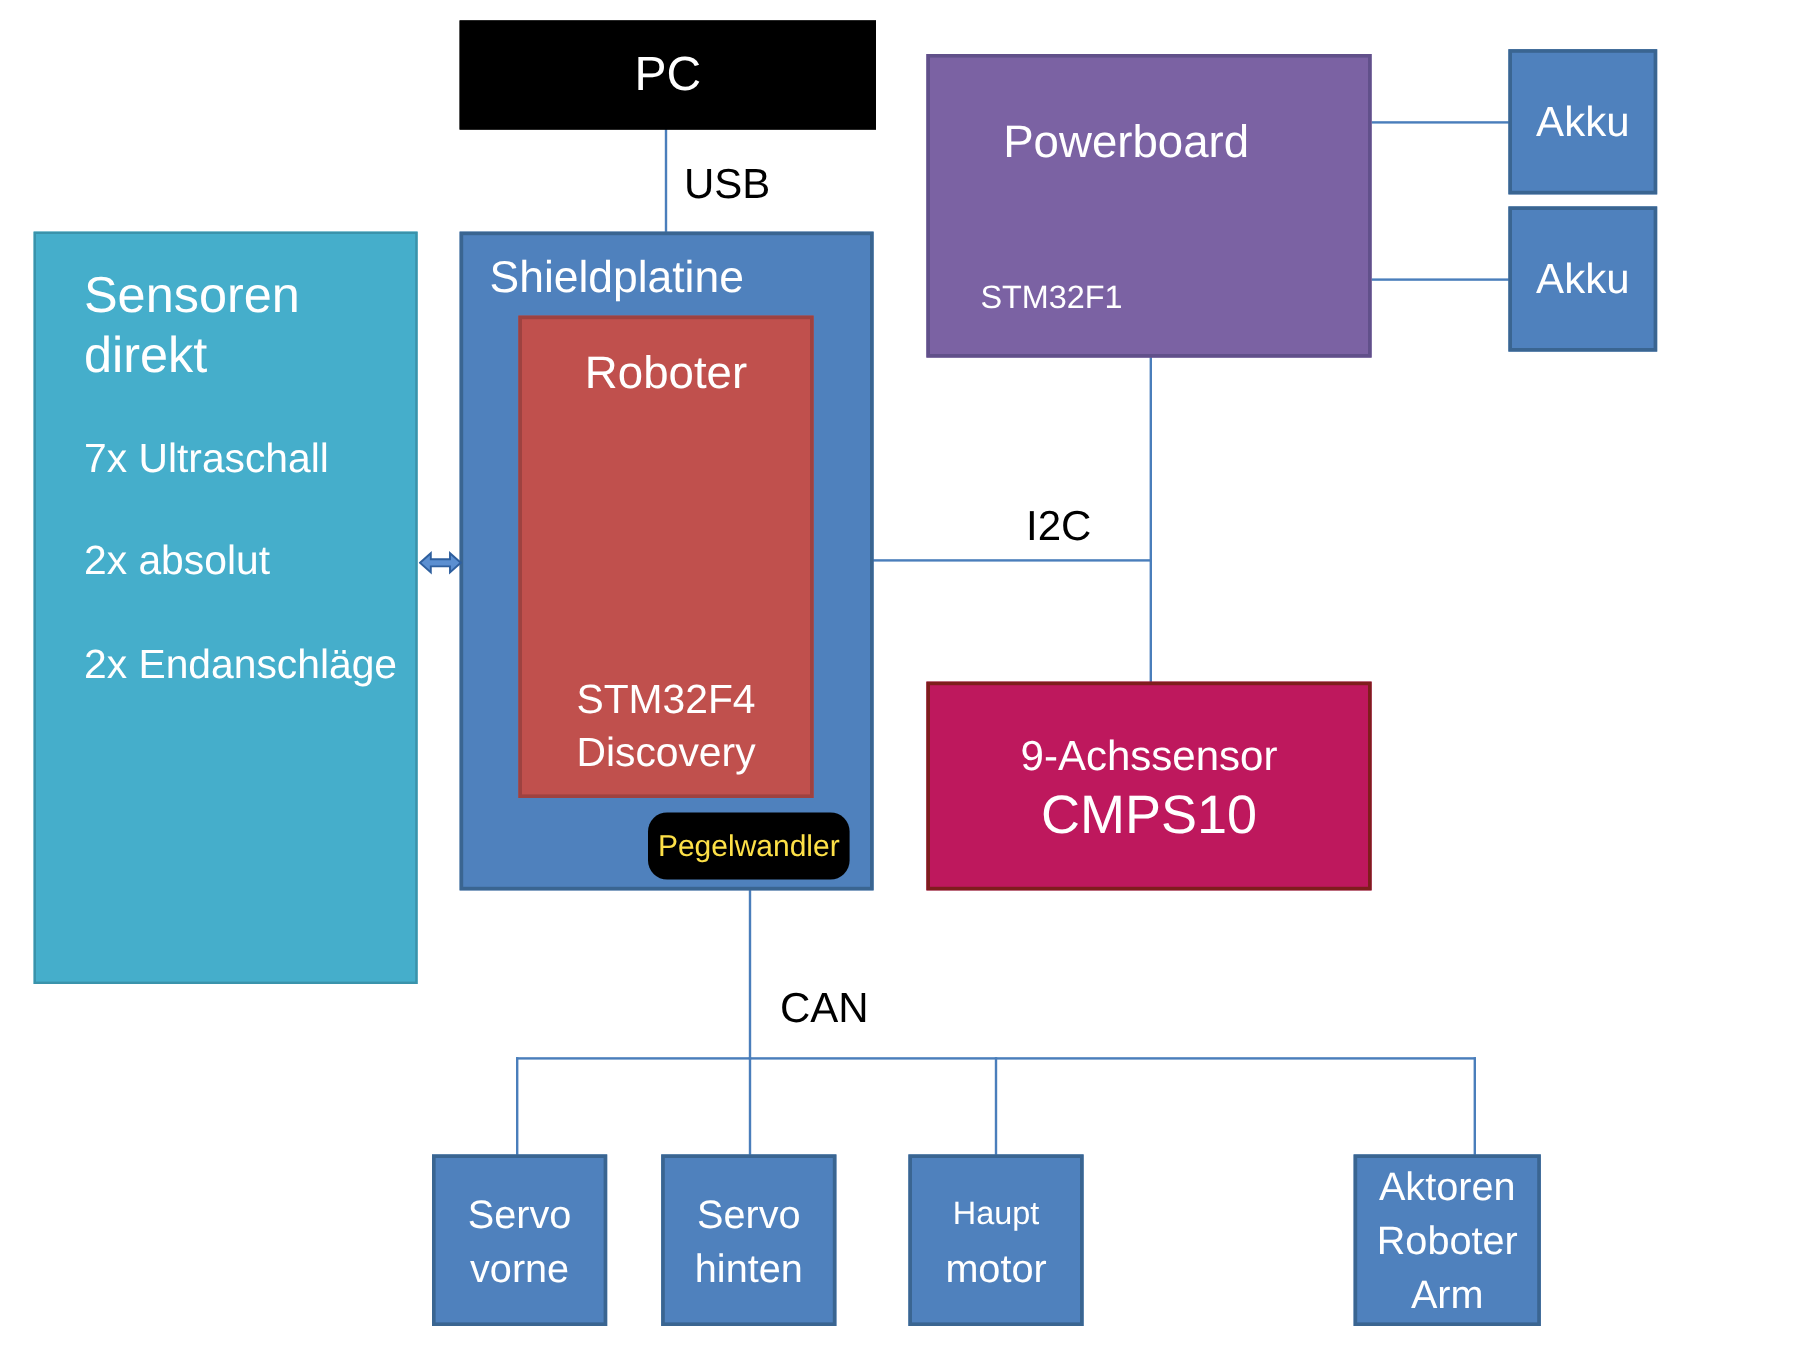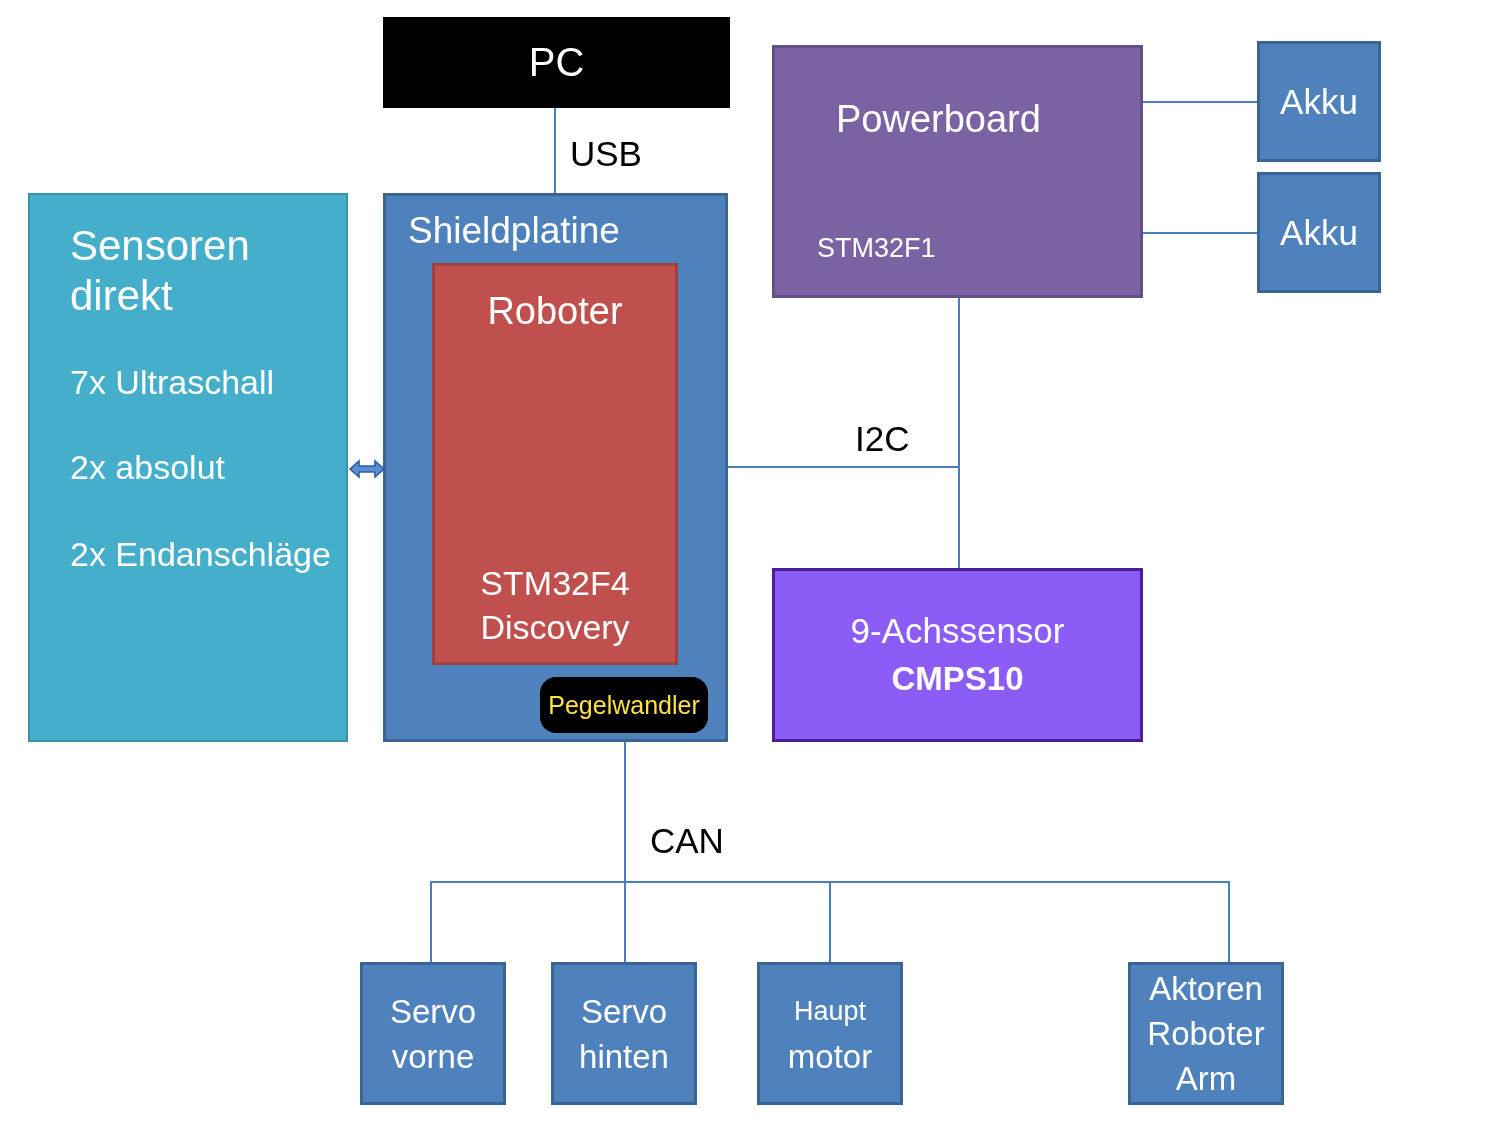--- a/index.html
+++ b/index.html
@@ -10,21 +10,21 @@
   .box{position:absolute;box-sizing:border-box;display:flex;
        flex-direction:column;color:#ffffff;}
   .box .ttl,.box .sub{display:block;}
 
   
   .blk-black   {background:#000000;border:1px solid #000000;}
   .blk-teal    {background:#45AECB;border:2px solid #3A93AB;}
   .blk-blue    {background:#4F81BD;border:3px solid #3A6591;}
   .blk-red     {background:#C0504D;border:3px solid #9E4240;}
   .blk-purple  {background:#7B62A3;border:3px solid #61508A;}
-  .blk-green   {background:#8b5cf6;border:3px solid #4c1d95;}
+  .blk-green   {background:#be185d;border:3px solid #7f1d1d;}
 
   .pegel{background:#000000;border-radius:16px;color:#fde047;
          display:flex;align-items:center;justify-content:center;}
 
   
   .ln{position:absolute;background:#4A7EBB;}
   .lnv{width:2px;}
   .lnh{height:2px;}
 
   .lbl{position:absolute;color:#000000;white-space:nowrap;}
@@ -58,21 +58,21 @@
   <div class="ln lnv" style="left:430px;top:881px;height:82px;"></div>
   <div class="ln lnv" style="left:624px;top:881px;height:82px;"></div>
   <div class="ln lnv" style="left:829px;top:881px;height:82px;"></div>
   <div class="ln lnv" style="left:1228px;top:881px;height:82px;"></div>
 
   <div class="box blk-black" style="left:383px;top:17px;width:347px;height:91px;
               align-items:center;justify-content:center;">
     <span class="ttl c" style="font-size:40px;">PC</span>
   </div>
 
-  <div class="box blk-teal" style="left:28px;top:193px;width:320px;height:549px;
+  <div class="box blk-teal" style="left:28px;top:193px;width:320px;height:627px;
               padding:26px 0 0 40px;align-items:flex-start;">
     <span class="ttl l" style="font-size:42px;line-height:50px;">Sensoren</span>
     <span class="ttl l" style="font-size:42px;line-height:50px;">direkt</span>
     <span class="sub l" style="font-size:34px;line-height:42px;margin-top:40px;">7x Ultraschall</span>
     <span class="sub l" style="font-size:34px;line-height:45px;margin-top:42px;">2x absolut</span>
     <span class="sub l" style="font-size:34px;line-height:45px;margin-top:42px;">2x Endanschläge</span>
   </div>
 
   <div class="box blk-blue" style="left:383px;top:193px;width:345px;height:549px;
               padding:14px 0 0 22px;align-items:flex-start;">
@@ -102,21 +102,21 @@
   </div>
 
   <div class="box blk-blue" style="left:1257px;top:172px;width:124px;height:121px;
               align-items:center;justify-content:center;">
     <span class="ttl c" style="font-size:35px;">Akku</span>
   </div>
 
   <div class="box blk-green" style="left:772px;top:568px;width:371px;height:174px;
               align-items:center;justify-content:center;">
     <span class="ttl c" style="font-size:35px;line-height:48px;">9-Achssensor</span>
-    <span class="ttl c" style="font-size:33px;line-height:48px;font-weight:bold;">CMPS10</span>
+    <span class="ttl c" style="font-size:45px;line-height:48px;">CMPS10</span>
   </div>
 
   <div class="box blk-blue" style="left:360px;top:962px;width:146px;height:143px;
               align-items:center;justify-content:center;">
     <span class="ttl c" style="font-size:33px;line-height:45px;">Servo</span>
     <span class="ttl c" style="font-size:33px;line-height:45px;">vorne</span>
   </div>
 
   <div class="box blk-blue" style="left:551px;top:962px;width:146px;height:143px;
               align-items:center;justify-content:center;">

